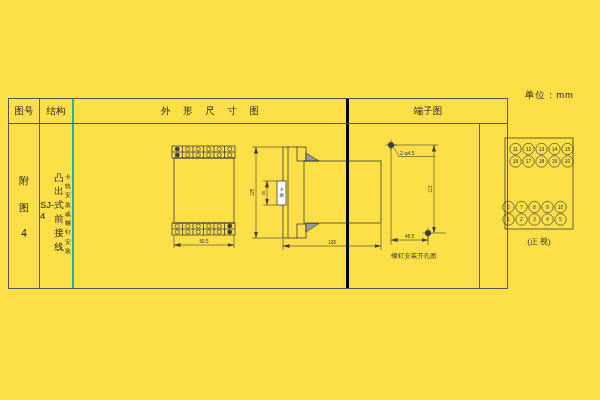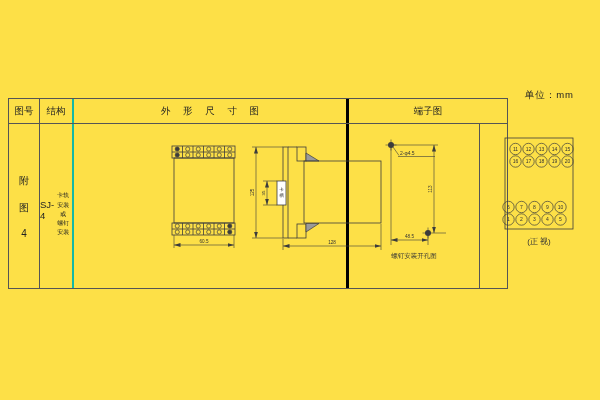--- a/index.html
+++ b/index.html
@@ -58,20 +58,21 @@
         <div class="fig-col">
           <span>附</span>
           <span>图</span>
           <span>4</span>
         </div>
       </div>
 
       <div class="bcell c2">
         <div class="struct-col">
           <div class="struct-model">SJ-4</div>
+          <div class="struct-type">凸出式前接线</div>
           <div class="struct-note">
             <div>卡轨安装</div>
             <div>或</div>
             <div>螺钉安装</div>
           </div>
         </div>
       </div>
 
       <div class="bcell c3">
 

